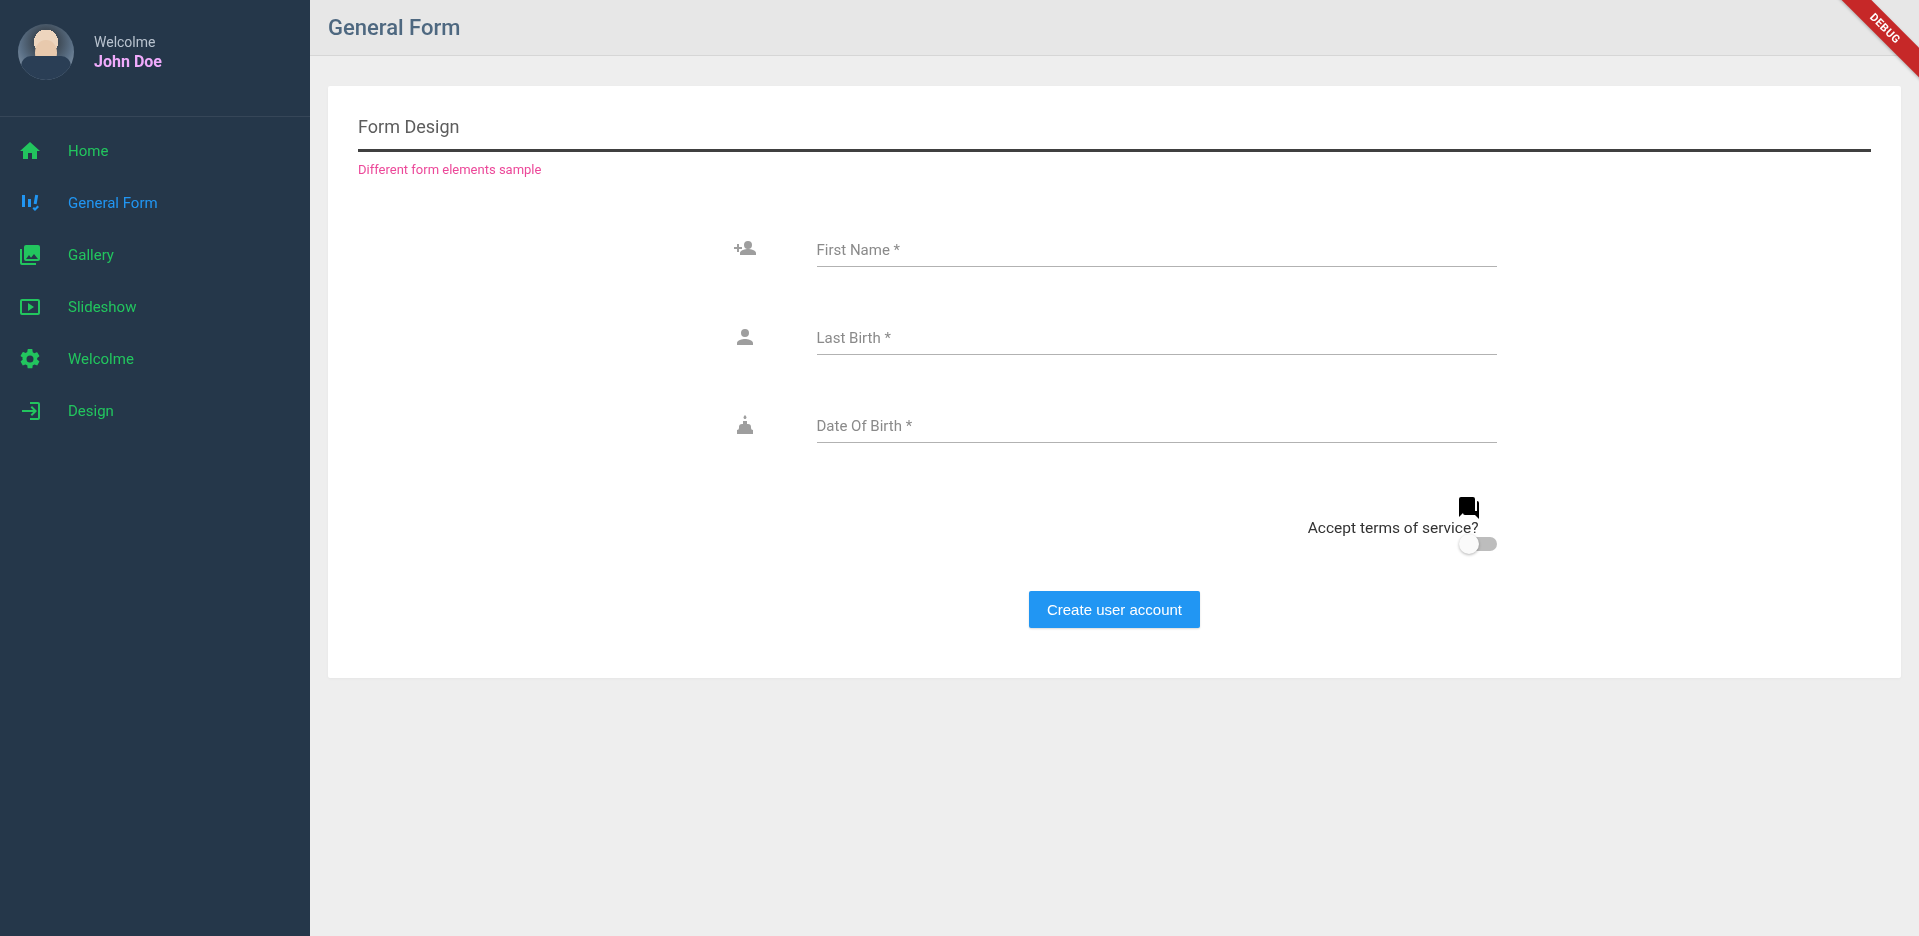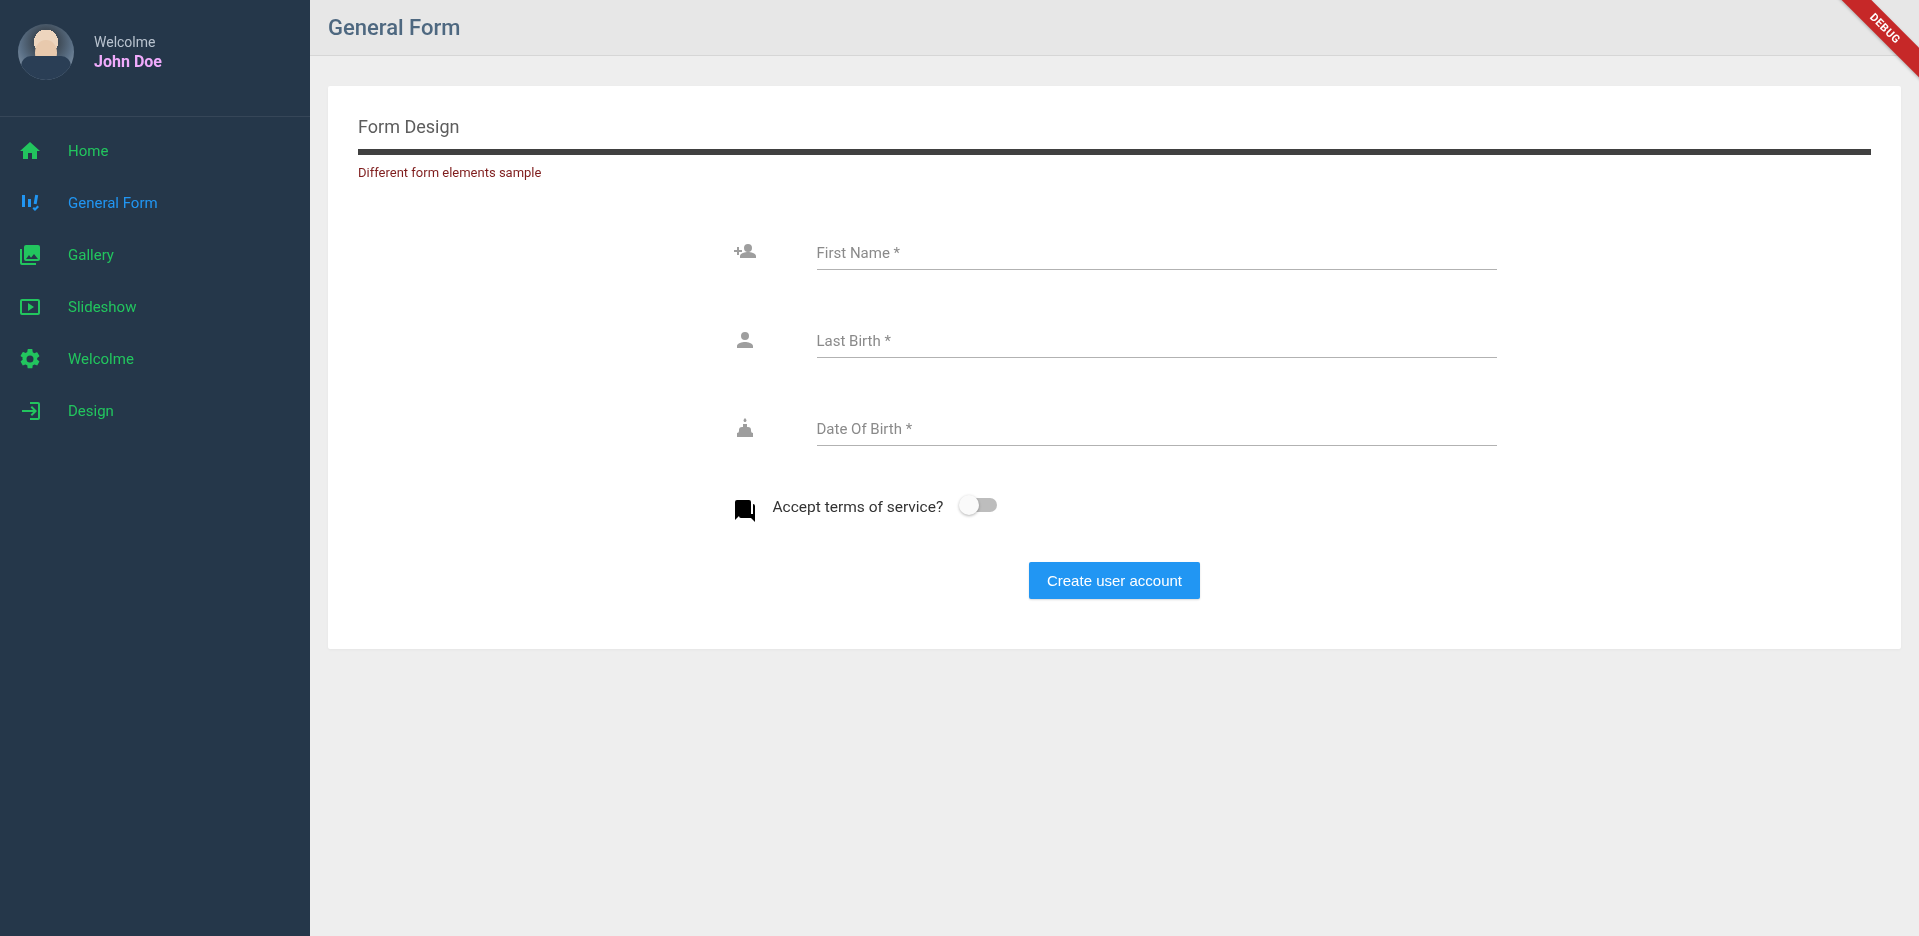--- a/index.html
+++ b/index.html
@@ -122,25 +122,25 @@
     .card {
       background: #fff;
       border-radius: 2px;
       padding: 30px;
       box-shadow: 0 1px 3px rgba(0,0,0,0.04);
     }
     .card-title {
       font-size: 18px;
       color: #5d5d5d;
       padding-bottom: 12px;
-      border-bottom: 6px solid #404040;
+      border-bottom: 3px solid #404040;
     }
     .card-subtitle {
       font-size: 13px;
-      color: #7f1d1d;
+      color: #ec4899;
       padding-top: 10px;
     }
     .form {
       max-width: 780px;
       margin: 54px auto 0 auto;
       padding: 0 8px;
     }
     .field {
       display: flex;
       align-items: center;
@@ -177,22 +177,23 @@
     .input-wrap label {
       position: absolute;
       left: 0;
       top: 10px;
       font-size: 15px;
       color: #8a8a8a;
       pointer-events: none;
     }
     .switch-row {
       display: flex;
-      align-items: flex-start;
+      align-items: flex-end;
       margin-bottom: 40px;
+      flex-direction: column;
     }
     .switch-icon {
       width: 24px;
       height: 24px;
       margin-right: 16px;
       color: #000;
       flex-shrink: 0;
     }
     .switch-icon svg { width: 24px; height: 24px; fill: currentColor; }
     .switch-label {

